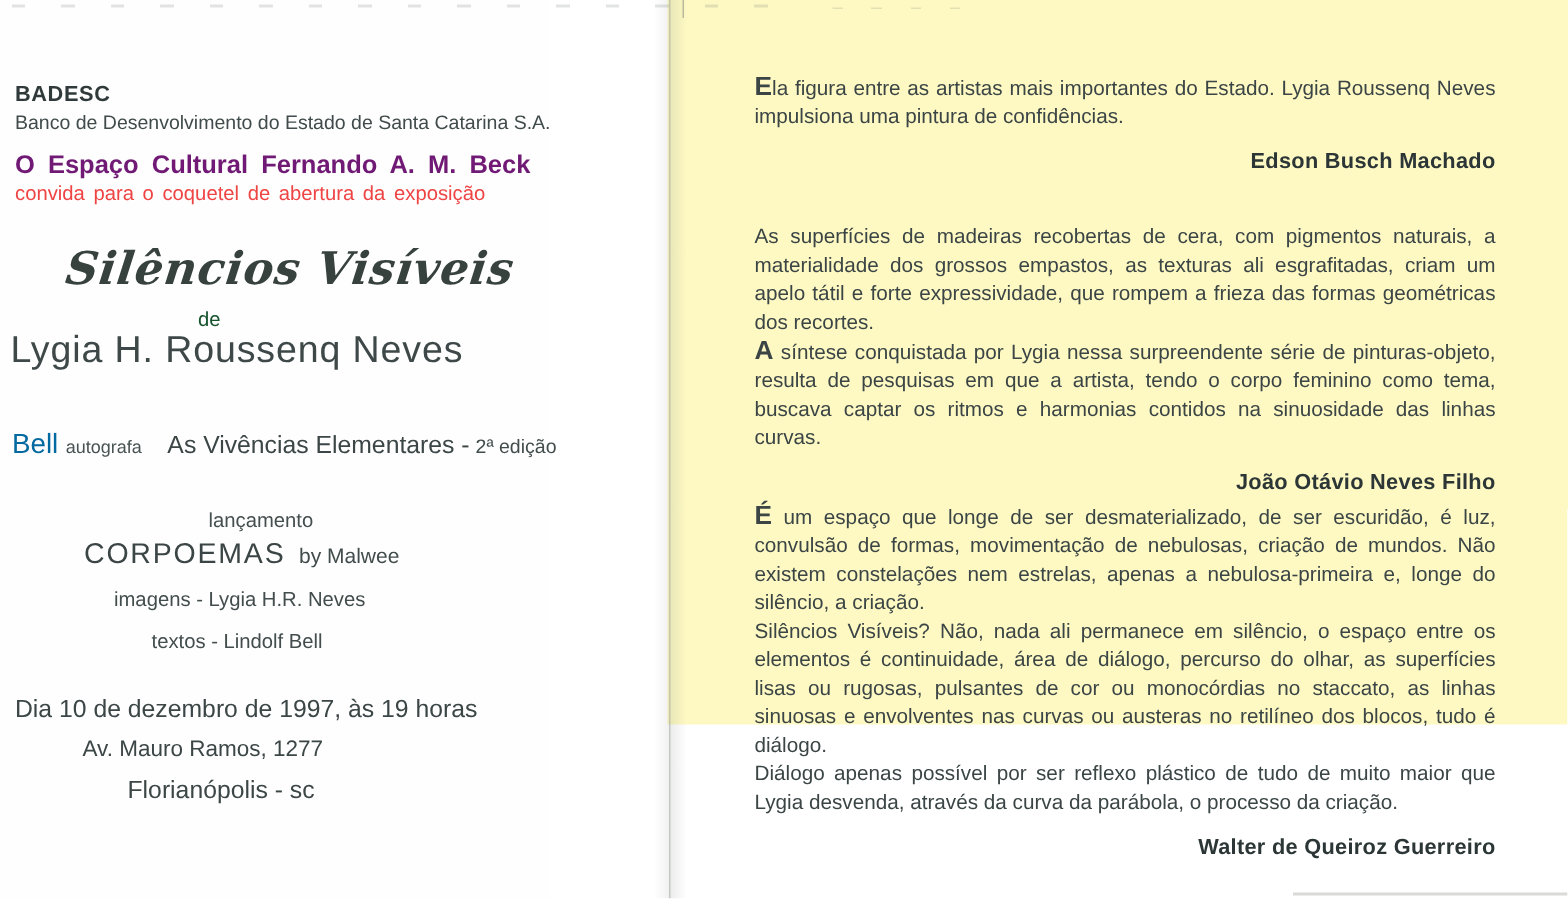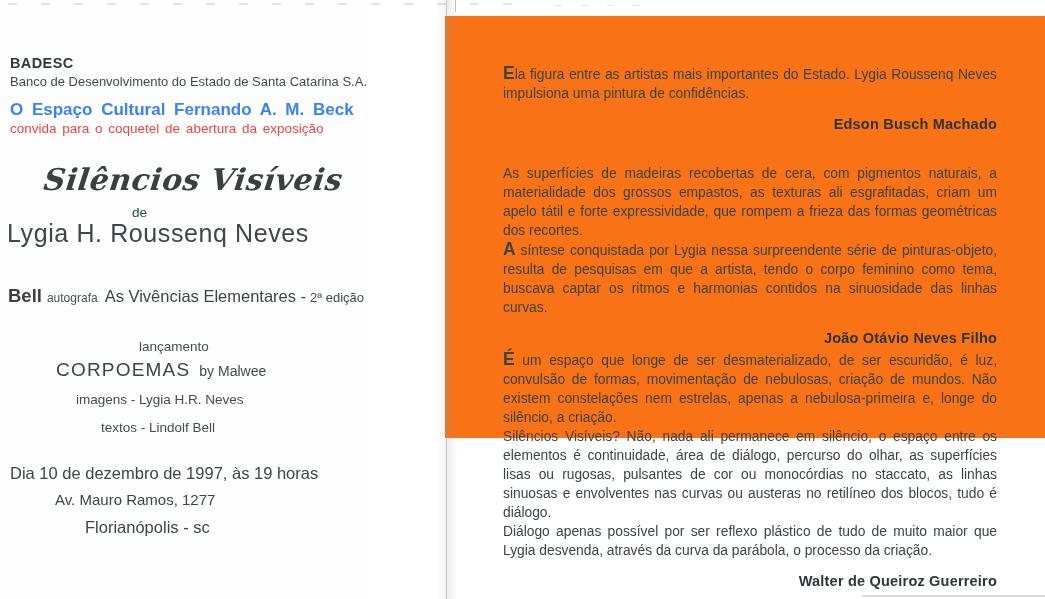--- a/index.html
+++ b/index.html
@@ -7,21 +7,21 @@
     width: 1045px; height: 599px;
     background: #ffffff;
     overflow: hidden;
     font-family: "Liberation Sans", sans-serif;
     color: #3f4949;
   }
   .canvas { position: relative; width: 1045px; height: 599px; }
 
   
   .page-left  { position: absolute; left: 0;   top: 0; width: 367px; height: 599px; background: #fefefe; }
-  .page-right { position: absolute; left: 445px; top: 16px; width: 600px; height: 422px; background: #f97316; }
+  .page-right { position: absolute; left: 445px; top: 0; width: 600px; height: 483px; background: #fef9c3; }
 
   
   .gutter-shadow {
     position: absolute; left: 436px; top: 0; width: 22px; height: 599px;
     background: linear-gradient(90deg, rgba(130,140,130,0) 0%, rgba(130,140,130,.10) 40%,
                 rgba(130,140,130,.16) 50%, rgba(130,140,130,0) 100%);
   }
   .fold-line { position: absolute; left: 446px; top: 0; width: 1px; height: 599px; background: rgba(148,156,146,.45); }
 
   
@@ -33,38 +33,38 @@
     position: absolute; left: 555px; top: 5px; width: 90px; height: 1px; opacity: .45;
     background: repeating-linear-gradient(90deg, rgba(105,115,110,.4) 0 7px, transparent 7px 26px);
   }
   .scan-tick { position: absolute; left: 455px; top: 0; width: 1px; height: 12px; background: rgba(120,128,120,.5); }
   .scan-noise-bottom { position: absolute; left: 862px; top: 595px; width: 183px; height: 2px; background: #c9ccc6; opacity: .7; }
 
   
   .abs { position: absolute; }
   .bank-name { left: 10px; top: 55px; font-size: 14.5px; font-weight: 700; letter-spacing: .4px; color: #303a3a; }
   .bank-subtitle { left: 10px; top: 74px; font-size: 13px; color: #414b4b; }
-  .host-title { left: 10px; top: 100px; font-size: 17px; font-weight: 700; word-spacing: 4px; color: #3b82f6; }
+  .host-title { left: 10px; top: 100px; font-size: 17px; font-weight: 700; word-spacing: 4px; color: #701a75; }
   .invite-line { left: 10px; top: 121px; font-size: 13.5px; word-spacing: 2px; color: #ef4444; }
 
   .exhibition-title {
     left: 44px; top: 162px;
     font-family: "DejaVu Serif", serif;
     font-style: italic; font-weight: 700;
     font-size: 30px; letter-spacing: .5px;
     transform: skewX(-7deg);
     color: #37413e;
   }
   .exhibition-connector { left: 132px; top: 205px; font-size: 13.5px; color: #14532d; }
   .artist-name { left: 7px; top: 219px; font-size: 25px; font-weight: 400; letter-spacing: .6px; color: #3e4848; }
 
   .signing-line { left: 8px; top: 285px; white-space: nowrap; }
-  .signing-author { font-size: 18.5px; font-weight: 700; color: #404040; }
+  .signing-author { font-size: 18.5px; font-weight: 400; color: #0369a1; }
   .signing-verb { font-size: 12px; margin-left: 5px; color: #49‌5353; color: #495353; }
-  .signing-book { font-size: 16.5px; margin-left: 7px; color: #3c4646; }
+  .signing-book { font-size: 16.5px; margin-left: 17px; color: #3c4646; }
   .signing-edition { font-size: 13px; margin-left: 4px; color: #424c4c; }
 
   .launch-label { left: 139px; top: 339px; font-size: 13.5px; color: #454f4f; }
   .launch-line { left: 56px; top: 359px; white-space: nowrap; }
   .launch-name { font-size: 19px; letter-spacing: 1.2px; color: #3b4545; margin-top: 28px; }
   .launch-by { font-size: 14px; margin-left: 9px; color: #424c4c; }
   .launch-images { left: 76px; top: 392px; font-size: 13.5px; color: #434d4d; }
   .launch-texts { left: 101px; top: 420px; font-size: 13.5px; color: #434d4d; }
 
   .event-date { left: 10px; top: 464px; font-size: 16.5px; color: #3c4646; text-align: right; }

